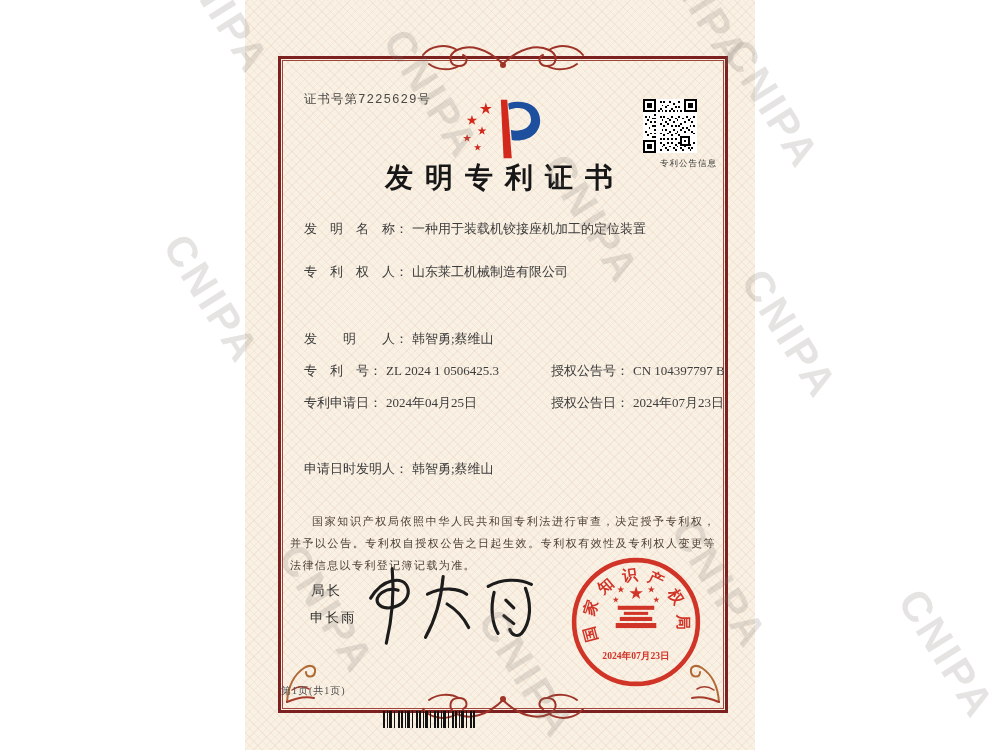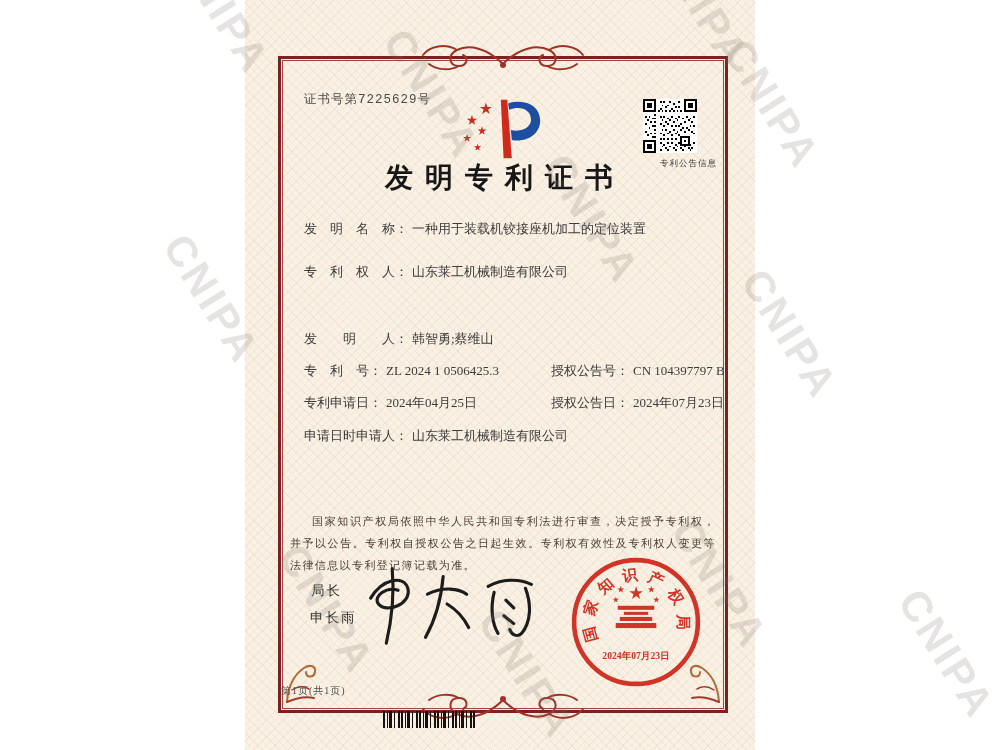--- a/index.html
+++ b/index.html
@@ -172,22 +172,22 @@
 
       <div class="row" style="top:303px">
         <span class="lab">专　利　号：</span><span class="val">ZL 2024 1 0506425.3</span>
         <span class="col2"><span class="lab">授权公告号：</span><span class="val">CN 104397797 B</span></span>
       </div>
       <div class="row" style="top:335px">
         <span class="lab">专利申请日：</span><span class="val">2024年04月25日</span>
         <span class="col2"><span class="lab">授权公告日：</span><span class="val">2024年07月23日</span></span>
       </div>
 
-      <div class="row" style="top:368px">
-        <span class="lab">申请日时申请人：</span><span class="val">山东莱工机械制造有限公司</span>
+      <div class="row" style="top:401px">
+        <span class="lab">申请日时发明人：</span><span class="val">韩智勇;蔡维山</span>
       </div>
 
       <p class="statement">国家知识产权局依照中华人民共和国专利法进行审查，决定授予专利权，并予以公告。专利权自授权公告之日起生效。专利权有效性及专利权人变更等法律信息以专利登记簿记载为准。</p>
 
       <div class="signer-title">局长</div>
       <div class="signer-name">申长雨</div>
 
       <svg class="signature" viewBox="0 0 200 90">
         <g fill="none" stroke="#1c1c1c" stroke-width="3.2" stroke-linecap="round">
           <path d="M18,38 C30,18 52,14 56,28 C60,44 34,54 26,44 C20,36 34,26 46,30"></path>

